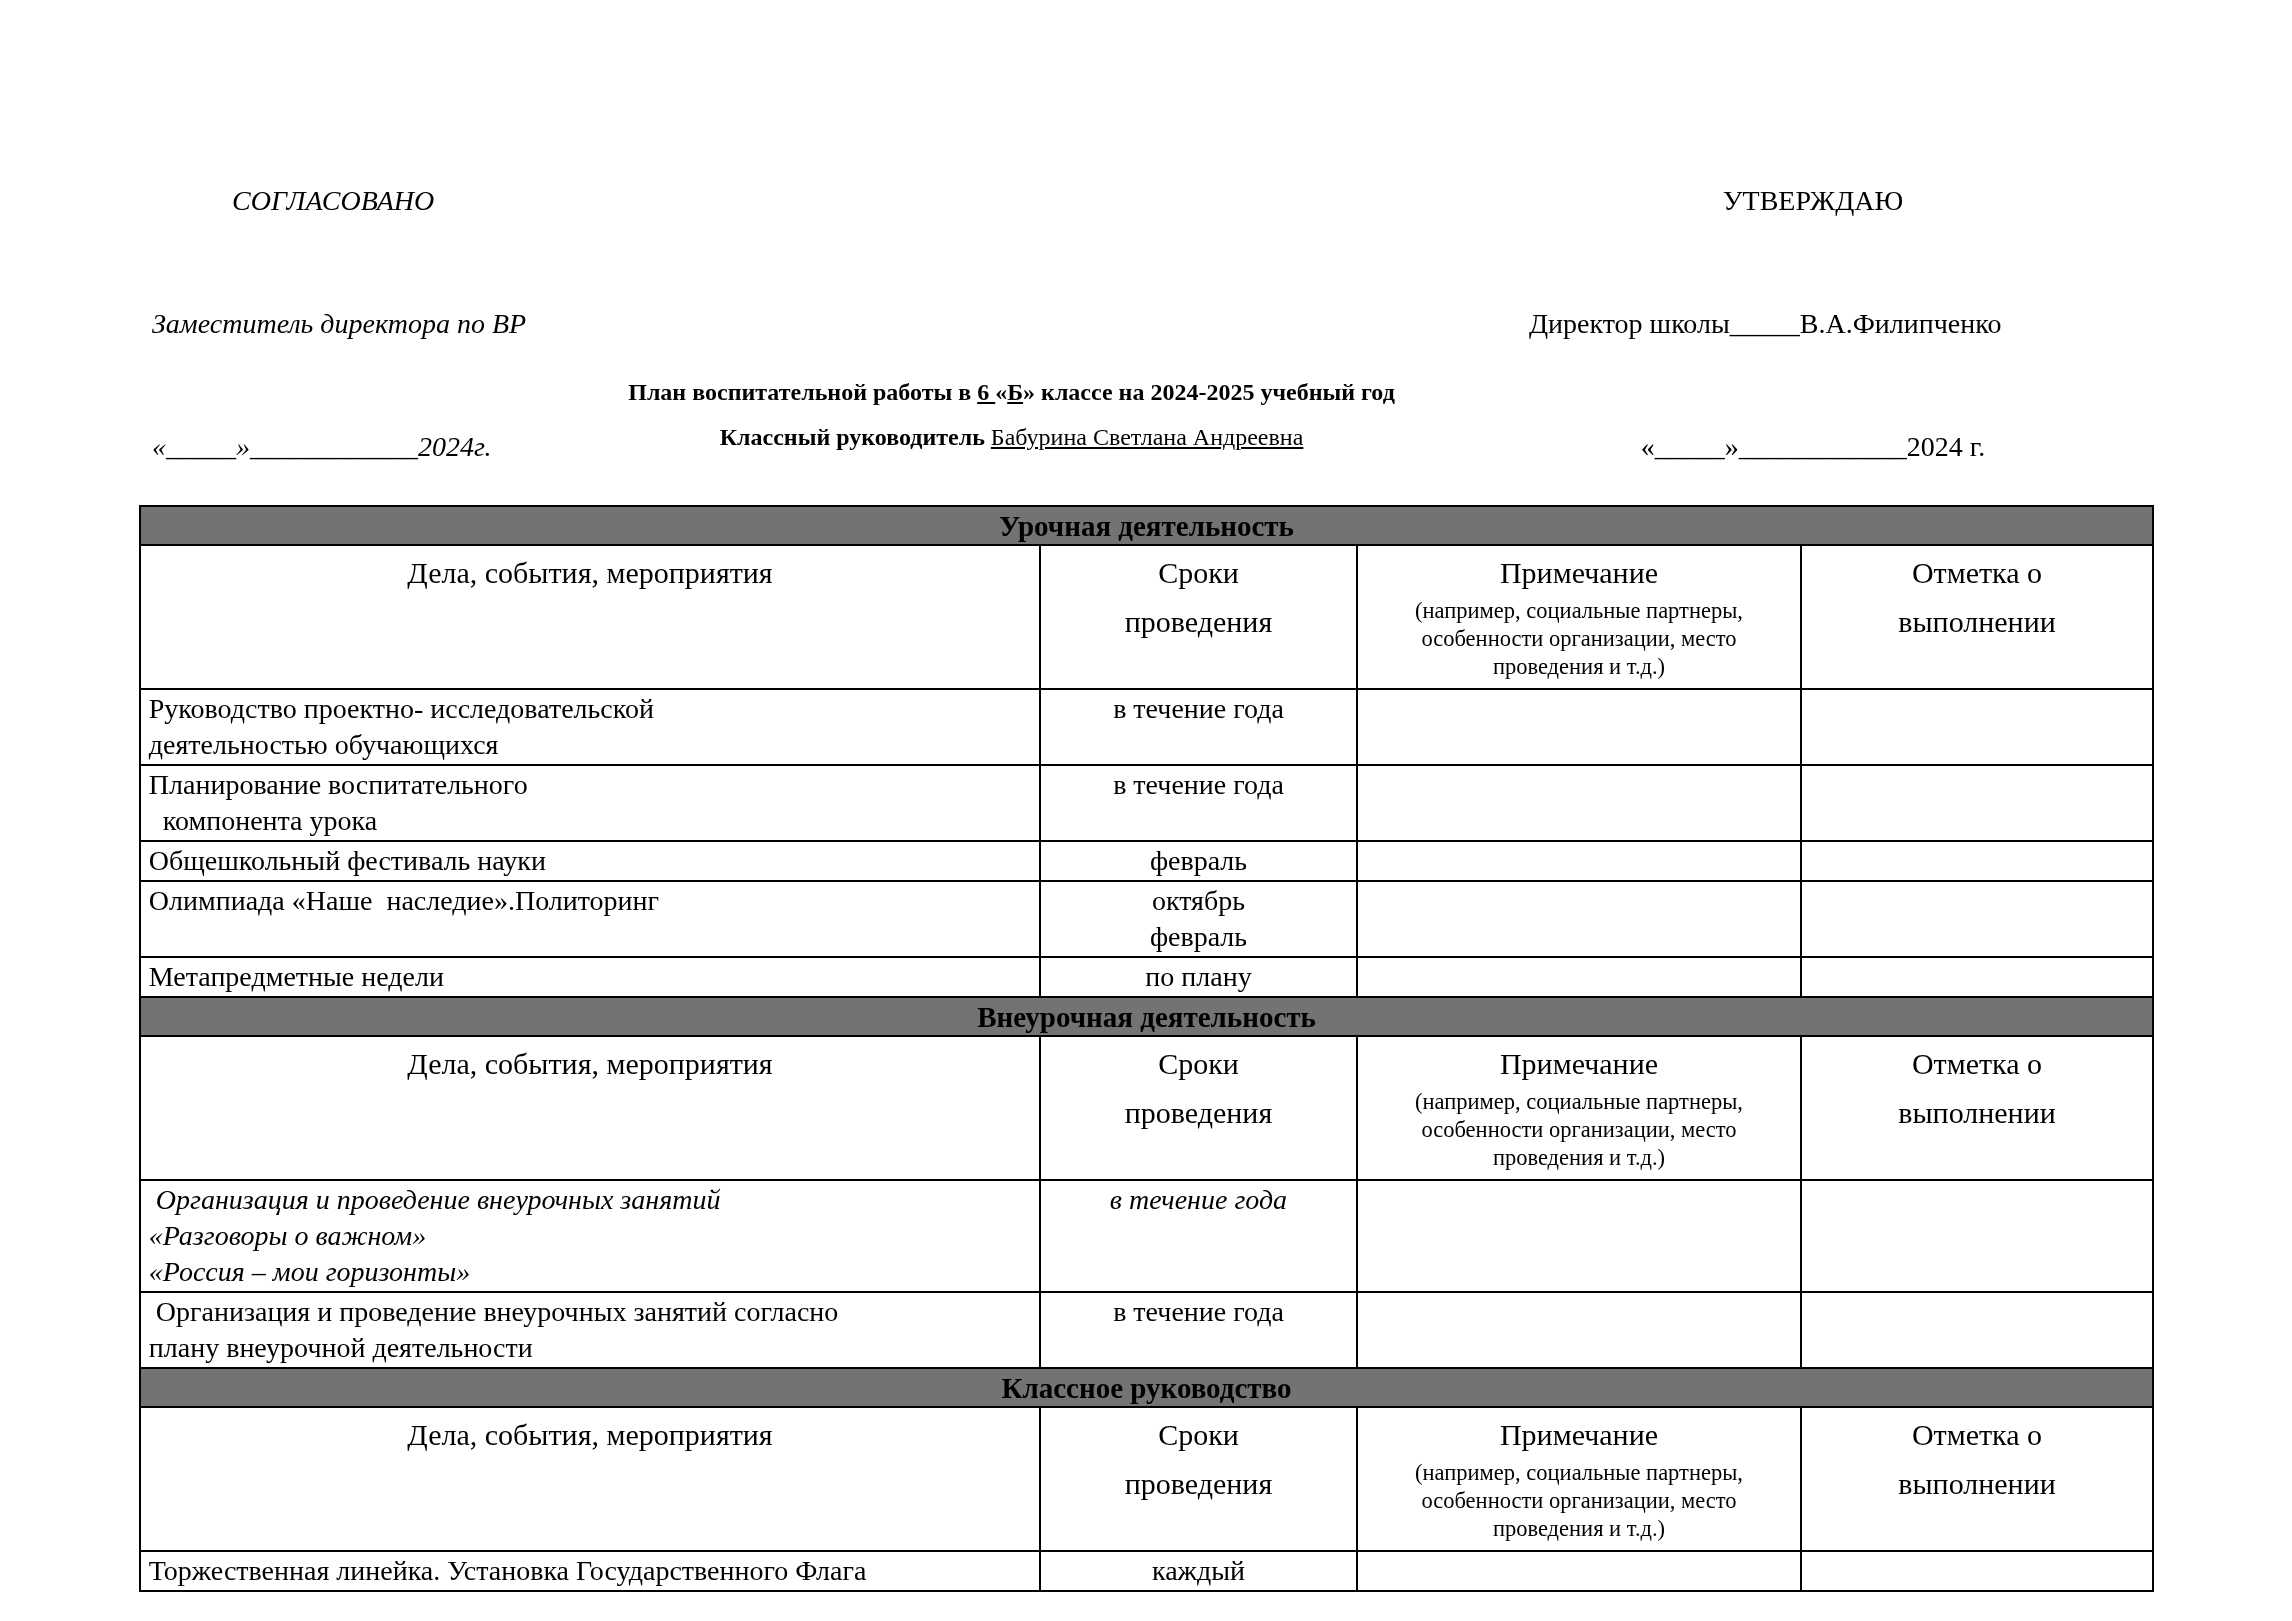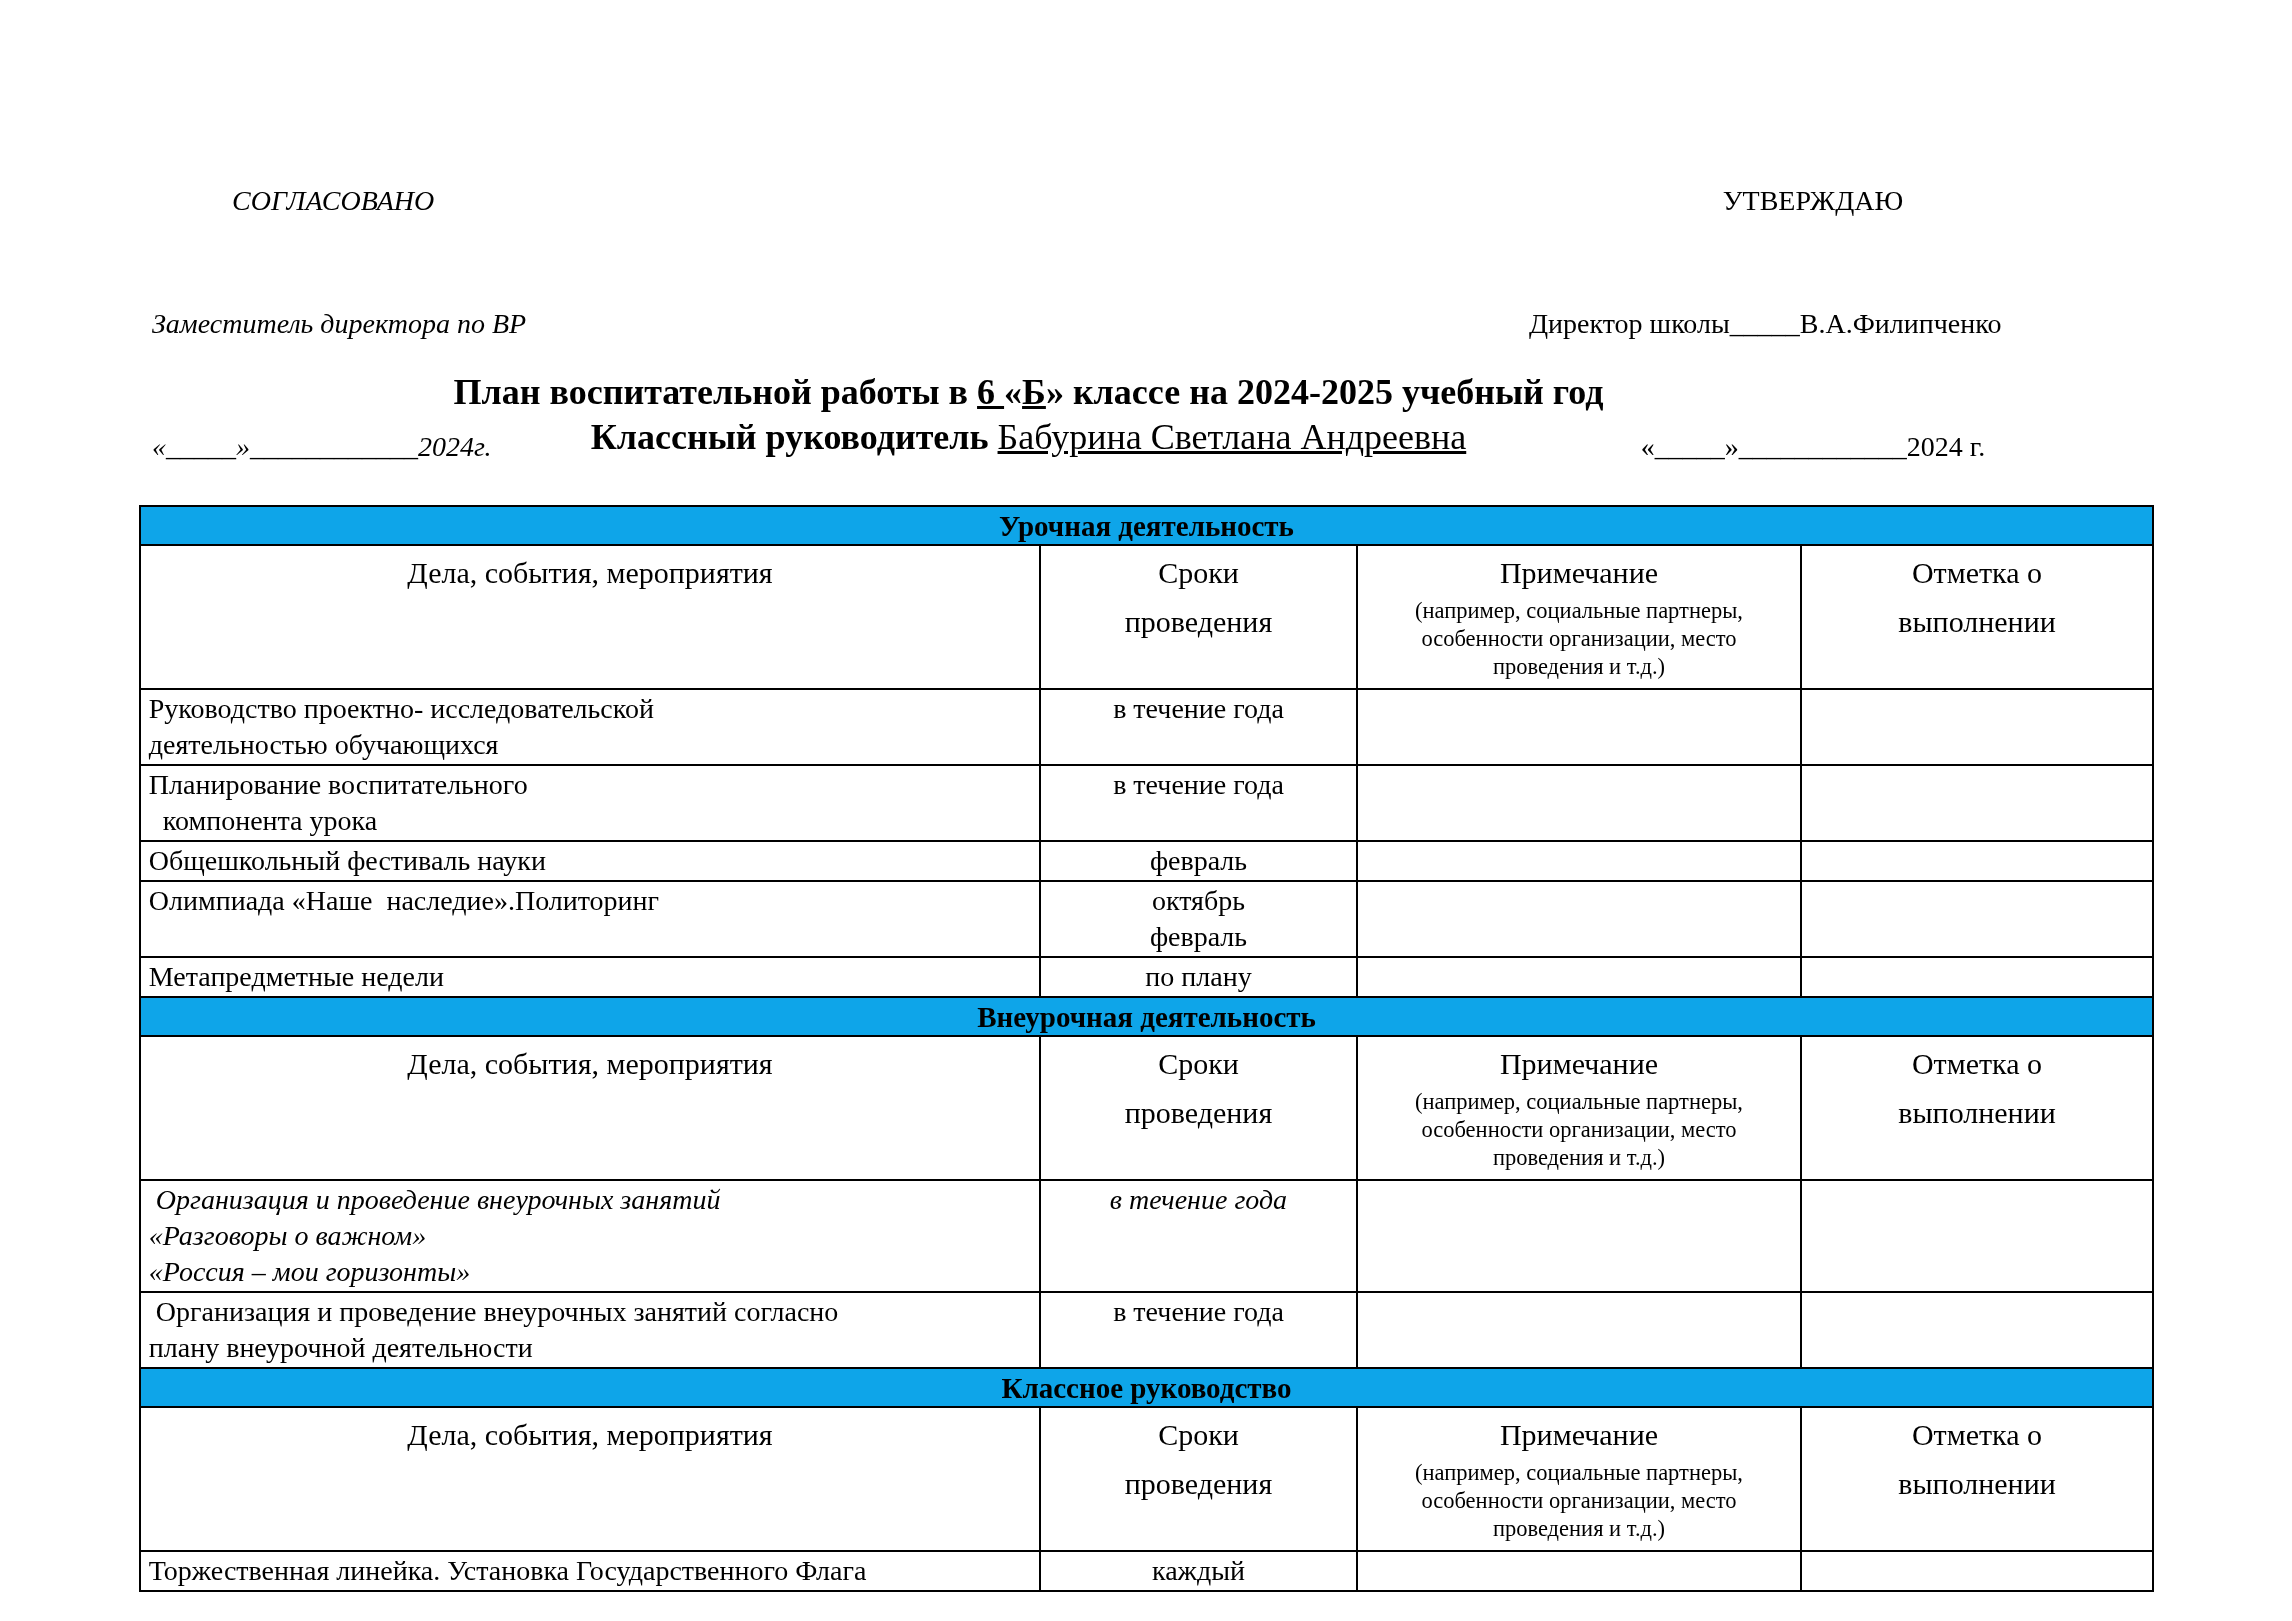--- a/index.html
+++ b/index.html
@@ -21,24 +21,24 @@
     white-space: pre-wrap;
   }
   .approval-left { left: 152px; width: 627px; font-style: italic; }
   .approval-right { left: 1529px; width: 568px; }
   .line-indent { padding-left: 80px; }
   .line-center { text-align: center; }
   
   .title-block {
     position: absolute;
     top: 370px;
-    left: 17px;
+    left: 0;
     width: 2023px;
     text-align: center;
-    font-size: 36px;
+    font-size: 24px;
     font-weight: bold;
     line-height: 45px;
   }
   .u { text-decoration: underline; }
   .name-normal { font-weight: normal; text-decoration: underline; }
   
   .plan-table {
     position: absolute;
     left: 139px;
     top: 505px;
@@ -47,21 +47,21 @@
     table-layout: fixed;
     border: 2.9px solid #000;
   }
   .plan-table td {
     border: 2px solid #000;
     vertical-align: top;
     padding: 0;
     overflow: hidden;
   }
   .section-row td {
-    background: #0ea5e9;
+    background: #737373;
     text-align: center;
     font-weight: bold;
     font-size: 29px;
     line-height: 35px;
     height: 39px;
     padding: 2px 3.9px 0 3.9px;
     border-top-width: 2.9px;
     border-bottom-width: 2.9px;
     box-sizing: border-box;
   }

